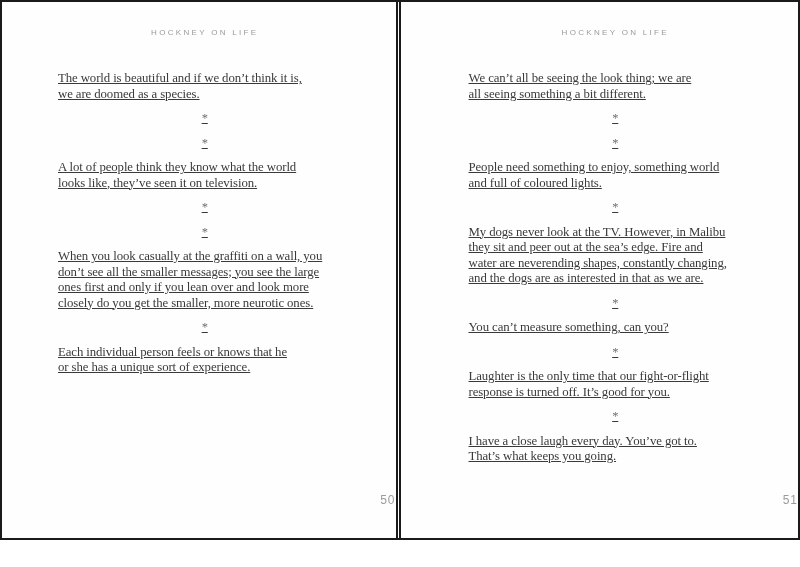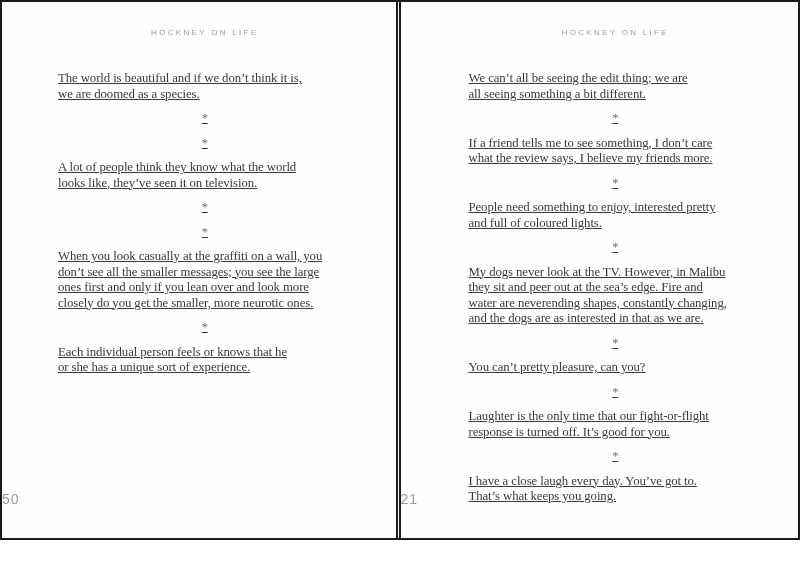--- a/index.html
+++ b/index.html
@@ -64,23 +64,23 @@
     text-align: center;
     color: #6e6e6e;
     font-size: 12.5px;
     line-height: 15.5px;
   }
   .page-number {
     position: absolute;
     bottom: 31px;
     left: 0;
     right: 0;
-    text-align: left;
+    text-align: right;
     font-family: "Liberation Sans", "DejaVu Sans", sans-serif;
-    font-size: 14px;
+    font-size: 12px;
     letter-spacing: 1px;
     color: #9b9b9b;
   }
 </style>
 </head>
 <body>
 
 <div class="spread">
 
   <section class="page page--left">
@@ -103,38 +103,36 @@
 or she has a unique sort of experience.</p>
     </div>
     <div class="page-number">50</div>
   </section>
 
   <div class="gutter"></div>
 
   <section class="page page--right">
     <div class="running-head">HOCKNEY ON LIFE</div>
     <div class="content">
-      <p class="quote">We can’t all be seeing the edit thing; we are
+      <p class="quote">We can’t all be seeing the look thing; we are
 all seeing something a bit different.</p>
       <div class="sep">*</div>
-      <p class="quote">If a friend tells me to see something, I don’t care
-what the review says, I believe my friends more.</p>
       <div class="sep">*</div>
-      <p class="quote">People need something to enjoy, interested pretty
+      <p class="quote">People need something to enjoy, something world
 and full of coloured lights.</p>
       <div class="sep">*</div>
       <p class="quote">My dogs never look at the TV. However, in Malibu
 they sit and peer out at the sea’s edge. Fire and
 water are neverending shapes, constantly changing,
 and the dogs are as interested in that as we are.</p>
       <div class="sep">*</div>
-      <p class="quote">You can’t pretty pleasure, can you?</p>
+      <p class="quote">You can’t measure something, can you?</p>
       <div class="sep">*</div>
       <p class="quote">Laughter is the only time that our fight-or-flight
 response is turned off. It’s good for you.</p>
       <div class="sep">*</div>
       <p class="quote">I have a close laugh every day. You’ve got to.
 That’s what keeps you going.</p>
     </div>
-    <div class="page-number">21</div>
+    <div class="page-number">51</div>
   </section>
 
 </div>
 
 </body></html>

